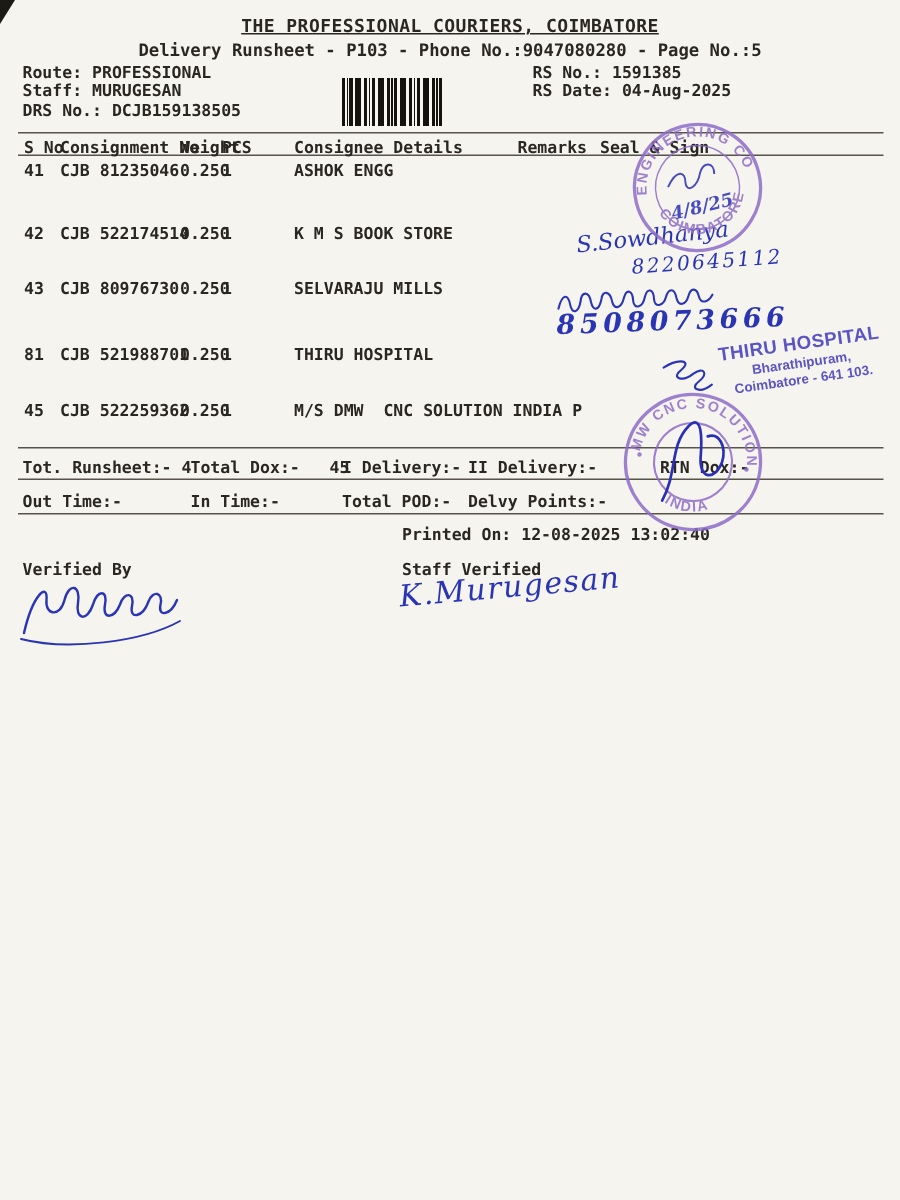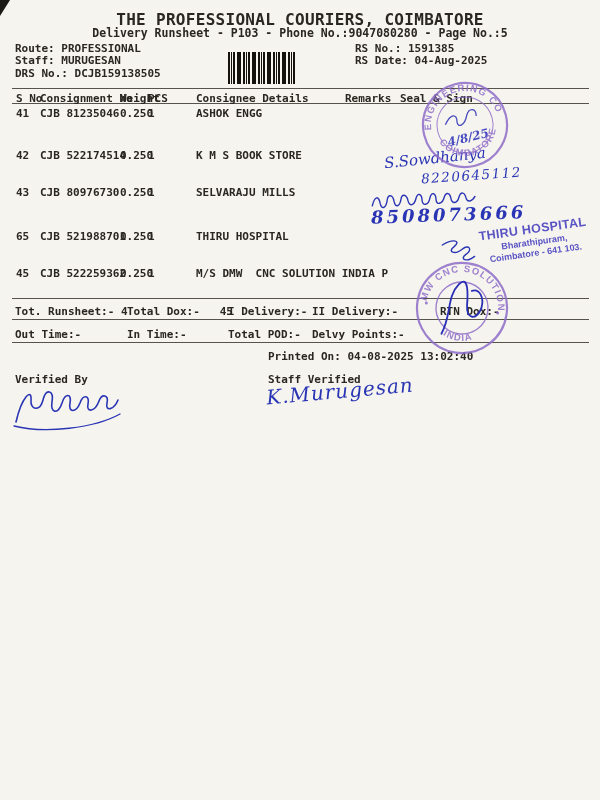--- a/index.html
+++ b/index.html
@@ -11,21 +11,21 @@
   }
   .corner {
     position:absolute; left:0; top:0; width:10px; height:16px;
     background:#1c1a17; clip-path:polygon(0 0,100% 0,0 100%);
   }
   .t {
     position:absolute; font-family:"DejaVu Sans Mono", monospace;
     font-weight:700; font-size:11px; color:#2a2722; white-space:pre;
   }
   .center { left:0; right:0; text-align:center; }
-  .title { font-size:16px; letter-spacing:.3px; }
+  .title { font-size:12px; letter-spacing:.3px;text-decoration:underline; }
   .hline { position:absolute; left:12px; width:577px; border-top:1px solid #57524a; }
   .row { position:absolute; left:0; width:100%; height:14px; }
   .row .t { top:0; }
   .c-sno{left:16px}.c-con{left:40px}.c-wt{left:120px}.c-pcs{left:148px}
   .c-cons{left:196px}.c-rem{left:345px}.c-seal{left:400px}
   .barcode {
     position:absolute; left:228px; top:52px; width:68px; height:32px;
     background-image:
       repeating-linear-gradient(90deg,#15120e 0 2px,transparent 2px 5px),
       repeating-linear-gradient(90deg,#15120e 0 1px,transparent 1px 3px);
@@ -95,21 +95,21 @@
     <span class="t c-cons">K M S BOOK STORE</span>
   </div>
   <div class="row" style="top:186px">
     <span class="t c-sno">43</span>
     <span class="t c-con">CJB 80976730</span>
     <span class="t c-wt">0.250</span>
     <span class="t c-pcs">1</span>
     <span class="t c-cons">SELVARAJU MILLS</span>
   </div>
   <div class="row" style="top:230px">
-    <span class="t c-sno">65</span>
+    <span class="t c-sno">81</span>
     <span class="t c-con">CJB 521988701</span>
     <span class="t c-wt">0.250</span>
     <span class="t c-pcs">1</span>
     <span class="t c-cons">THIRU HOSPITAL</span>
   </div>
   <div class="row" style="top:267px">
     <span class="t c-sno">45</span>
     <span class="t c-con">CJB 522259362</span>
     <span class="t c-wt">0.250</span>
     <span class="t c-pcs">1</span>
@@ -126,21 +126,21 @@
   </div>
   <div class="hline" style="top:319px"></div>
   <div class="row" style="top:328px">
     <span class="t" style="left:15px">Out Time:-</span>
     <span class="t" style="left:127px">In Time:-</span>
     <span class="t" style="left:228px">Total POD:-</span>
     <span class="t" style="left:312px">Delvy Points:-</span>
   </div>
   <div class="hline" style="top:342px"></div>
   <div class="row" style="top:350px">
-    <span class="t" style="left:268px">Printed On: 04-08-2025 13:02:40</span>
+    <span class="t" style="left:268px">Printed On: 12-08-2025 13:02:40</span>
   </div>
 
   <div class="t" style="left:15px;top:373px">Verified By</div>
   <div class="t" style="left:268px;top:373px">Staff Verified</div>
 
   <svg class="sig" style="left:10px;top:382px" width="115" height="52" viewBox="0 0 115 52">
     <path d="M6 40 C12 14 22 6 21 18 C20 28 30 30 33 18 C36 6 44 8 42 20 C40 31 48 33 52 21 C55 11 62 11 60 21 C58 31 66 31 70 21 C73 12 80 13 78 22 C76 31 85 30 89 19 C92 11 99 13 97 21 C95 30 104 28 108 18" fill="none" stroke="#2a35b5" stroke-width="1.6" stroke-linecap="round"></path>
     <path d="M4 44 C35 52 85 46 110 32" fill="none" stroke="#2a35b5" stroke-width="1.3" stroke-linecap="round"></path>
   </svg>
 

